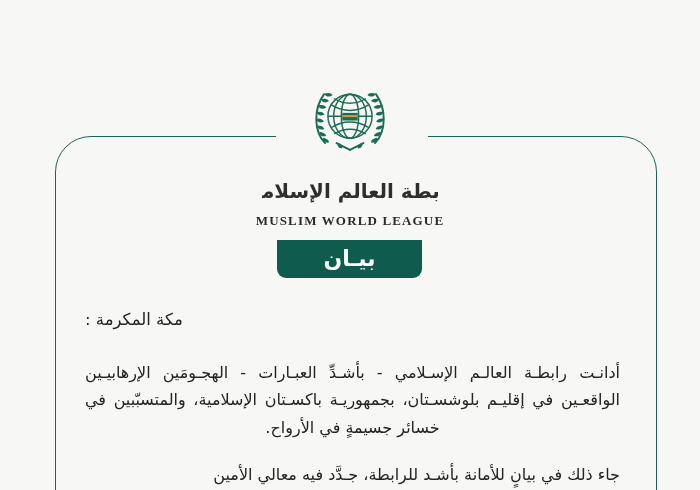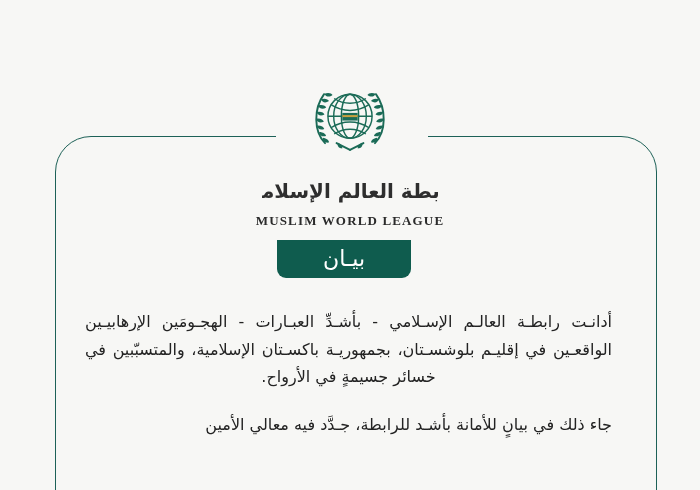--- a/index.html
+++ b/index.html
@@ -66,28 +66,28 @@
     letter-spacing: 1.15px;
     color: #2b2b2b;
     direction: ltr;
   }
 
   
   #statement-badge {
     position: absolute;
     left: 277px;
     top: 240px;
-    width: 134px;
+    width: 145px;
     height: 38px;
     background: #0f5c4e;
     border-radius: 0 0 9px 9px;
     color: #ffffff;
     font-family: "DejaVu Sans", sans-serif;
     font-size: 22px;
-    font-weight: 400;
+    font-weight: 700;
     letter-spacing: 2px;
     display: flex;
     align-items: center;
     justify-content: center;
     box-sizing: border-box;
     padding-bottom: 2px;
   }
 
   
   #statement-body {
@@ -102,21 +102,21 @@
   }
   .dateline {
     font-size: 16.5px;
     text-align: left;
     margin: 0 0 26px 0;
     line-height: 1.5;
   }
   .para {
     font-size: 16px;
     line-height: 1.72;
-    margin: 0 8px 20px 0;
+    margin: 0 0 20px 0;
     text-align: justify;
     text-align-last: center;
   }
   .para.flush {
     text-align-last: right;
   }
 </style>
 </head>
 <body>
 
@@ -169,15 +169,16 @@
   <svg id="logo-arabic-wordmark" viewBox="0 0 300 66">
     <text x="150" y="44" text-anchor="middle" font-family="'DejaVu Sans', sans-serif" font-size="34" font-weight="700" fill="#2e2e2e" direction="rtl">رابطة العالم الإسلامي</text>
   </svg>
 
   <div id="logo-english-wordmark">MUSLIM WORLD LEAGUE</div>
 </div>
 
 <div id="statement-badge">بيـان</div>
 
 <div id="statement-body">
+  <p class="dateline">مكة المكرمة :</p>
   <p class="para">أدانـت رابطـة العالـم الإسـلامي - بأشـدِّ العبـارات - الهجـومَين الإرهابيـين الواقعـين في إقليـم بلوشسـتان، بجمهوريـة باكسـتان الإسلامية، والمتسبّبين في خسائر جسيمةٍ في الأرواح.</p>
   <p class="para flush">جاء ذلك في بيانٍ للأمانة بأشـد للرابطة، جـدَّد فيه معالي الأمين</p>
 </div>
 
 </body></html>

